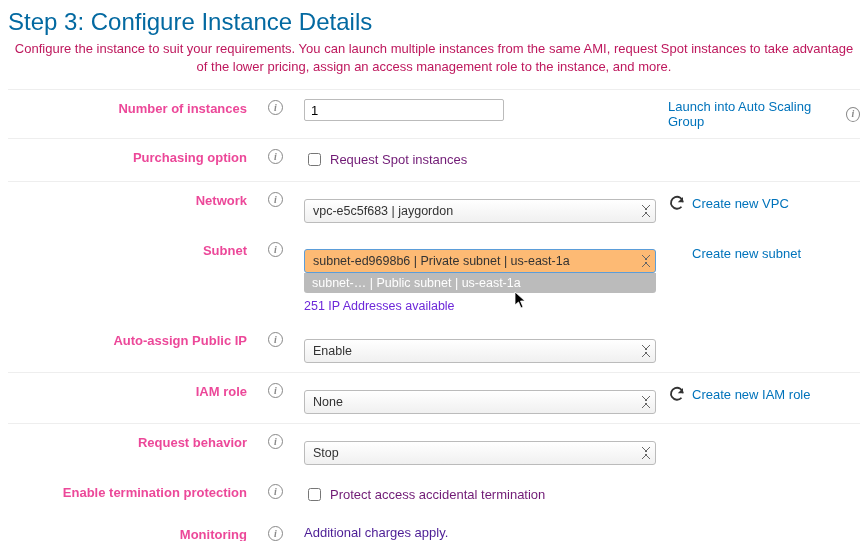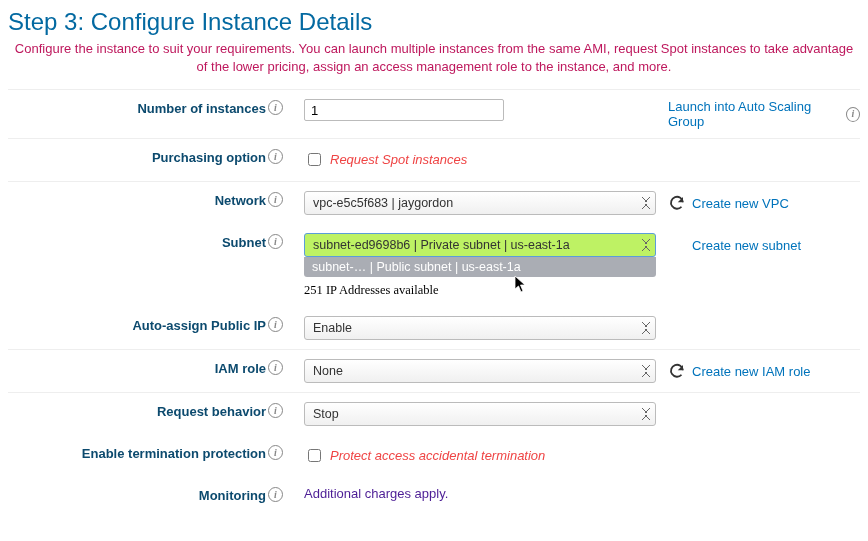--- a/index.html
+++ b/index.html
@@ -31,23 +31,23 @@
     align-items: flex-start;
     padding: 9px 0;
     border-bottom: 1px solid #eee;
   }
   .row.noborder { border-bottom: none; }
   .label {
     width: 260px;
     min-width: 260px;
     text-align: right;
     font-weight: 600;
-    color: #0c4a6e;
+    color: #ec4899;
     padding-top: 2px;
-    padding-right: 2px;
+    padding-right: 21px;
   }
   .info-col {
     width: 36px;
     min-width: 36px;
     display: flex;
     justify-content: flex-start;
     align-items: flex-start;
     padding-top: 1px;
   }
   .info-icon {
@@ -93,93 +93,92 @@
     font-size: 12.5px;
     padding: 0 22px 0 8px;
     color: #333;
     appearance: none;
     -webkit-appearance: none;
     position: relative;
   }
   .select-wrapper {
     position: relative;
     width: 100%;
+    margin-top: 8px;
   }
   .select-wrapper::after {
     content: "";
     position: absolute;
     right: 6px;
     top: 5px;
     width: 8px;
     height: 14px;
     pointer-events: none;
     background:
       linear-gradient(45deg, transparent 3px, #666 3px, #666 4px, transparent 4px) 0 0 / 8px 6px no-repeat,
       linear-gradient(-45deg, transparent 3px, #666 3px, #666 4px, transparent 4px) 0 0 / 8px 6px no-repeat,
       linear-gradient(135deg, transparent 3px, #666 3px, #666 4px, transparent 4px) 0 8px / 8px 6px no-repeat,
       linear-gradient(-135deg, transparent 3px, #666 3px, #666 4px, transparent 4px) 0 8px / 8px 6px no-repeat;
   }
   .select-highlight {
     border: 1.5px solid #5b9dd9;
-    background: #bef264;
+    background: #fdba74;
   }
   .text-input {
     width: 200px;
     height: 22px;
     border: 1px solid #bbb;
     border-radius: 2px;
     padding: 0 6px;
     font-size: 13px;
   }
   .link {
     color: #0073bb;
     text-decoration: none;
     font-size: 13px;
     cursor: pointer;
   }
   .help-text {
     font-size: 12.5px;
-    color: #000000;
-    font-family: Liberation Serif, serif;
+    color: #6d28d9;
   }
   .refresh-icon {
     width: 18px;
     height: 18px;
     display: inline-block;
     cursor: pointer;
   }
   .checkbox-row {
     display: flex;
     align-items: center;
     gap: 6px;
     padding-top: 2px;
   }
   .checkbox-row label {
     font-size: 13px;
-    color: #ef4444;
-    font-style: italic;
+    color: #701a75;
   }
   .subnote {
     color: #4c1d95;
     font-size: 13px;
   }
   .cursor-overlay {
     position: absolute;
     pointer-events: none;
     font-size: 15px;
     color: #000;
     transform: translate(-2px,-2px);
   }
   .dropdown-ghost-item {
     position: absolute;
     left: 0;
     right: 0;
     top: 24px;
     height: 20px;
-    background: #0f172a;
+    background: #404040;
     color: #fff;
     font-size: 12.5px;
     padding: 1px 8px;
     display: flex;
     align-items: center;
     opacity: 0.35;
     border-radius: 0 0 3px 3px;
     overflow: hidden;
     white-space: nowrap;
   }

